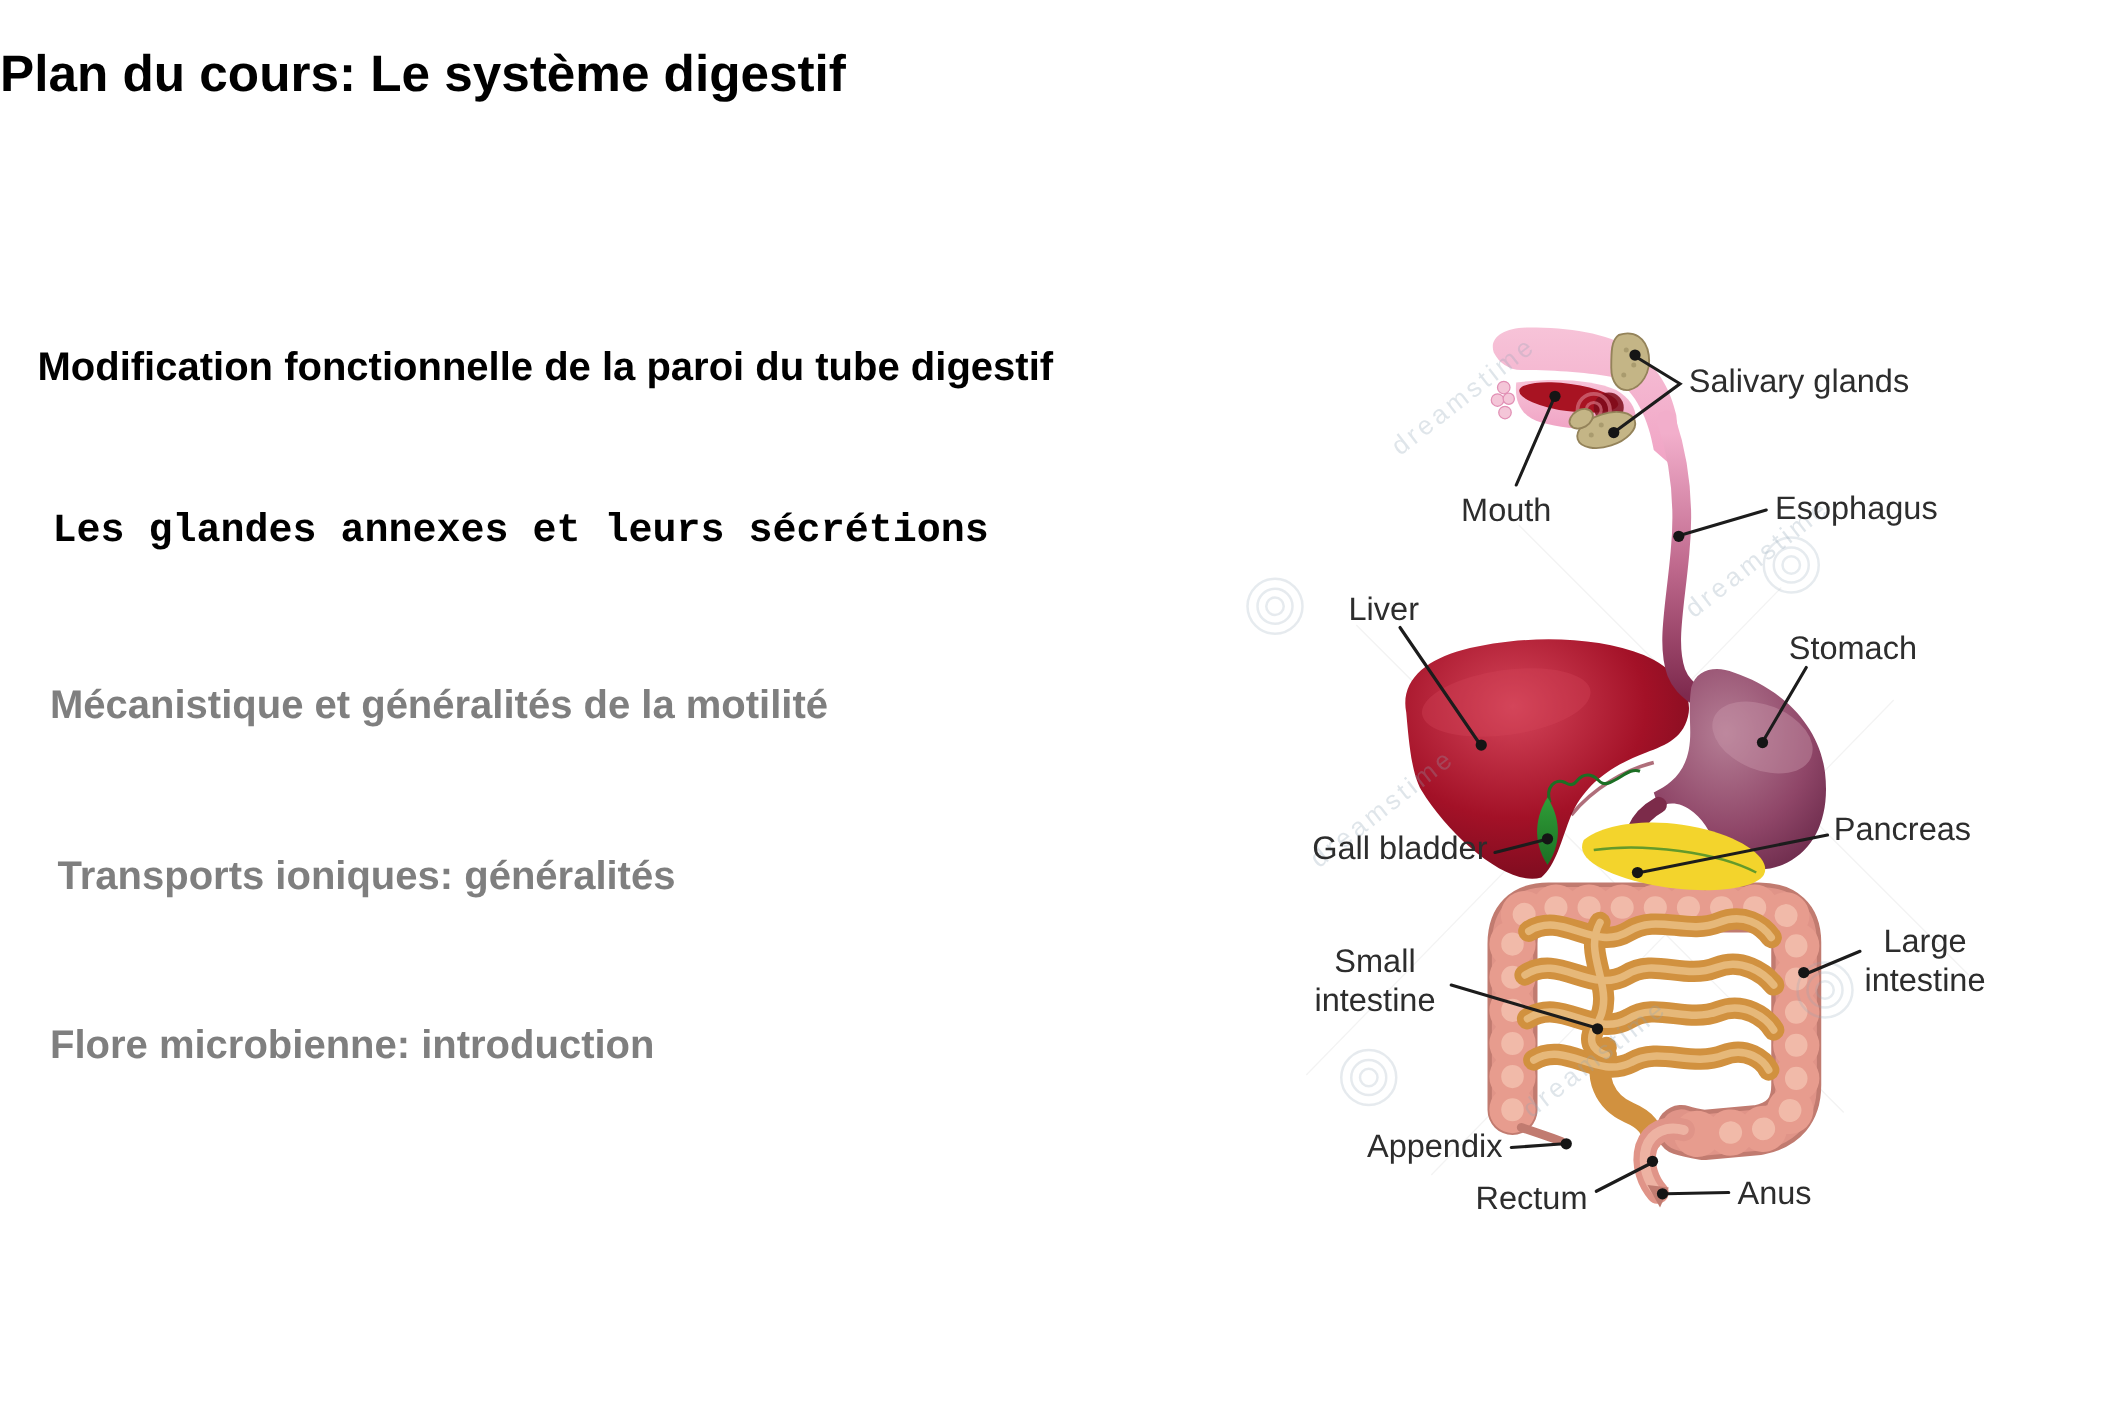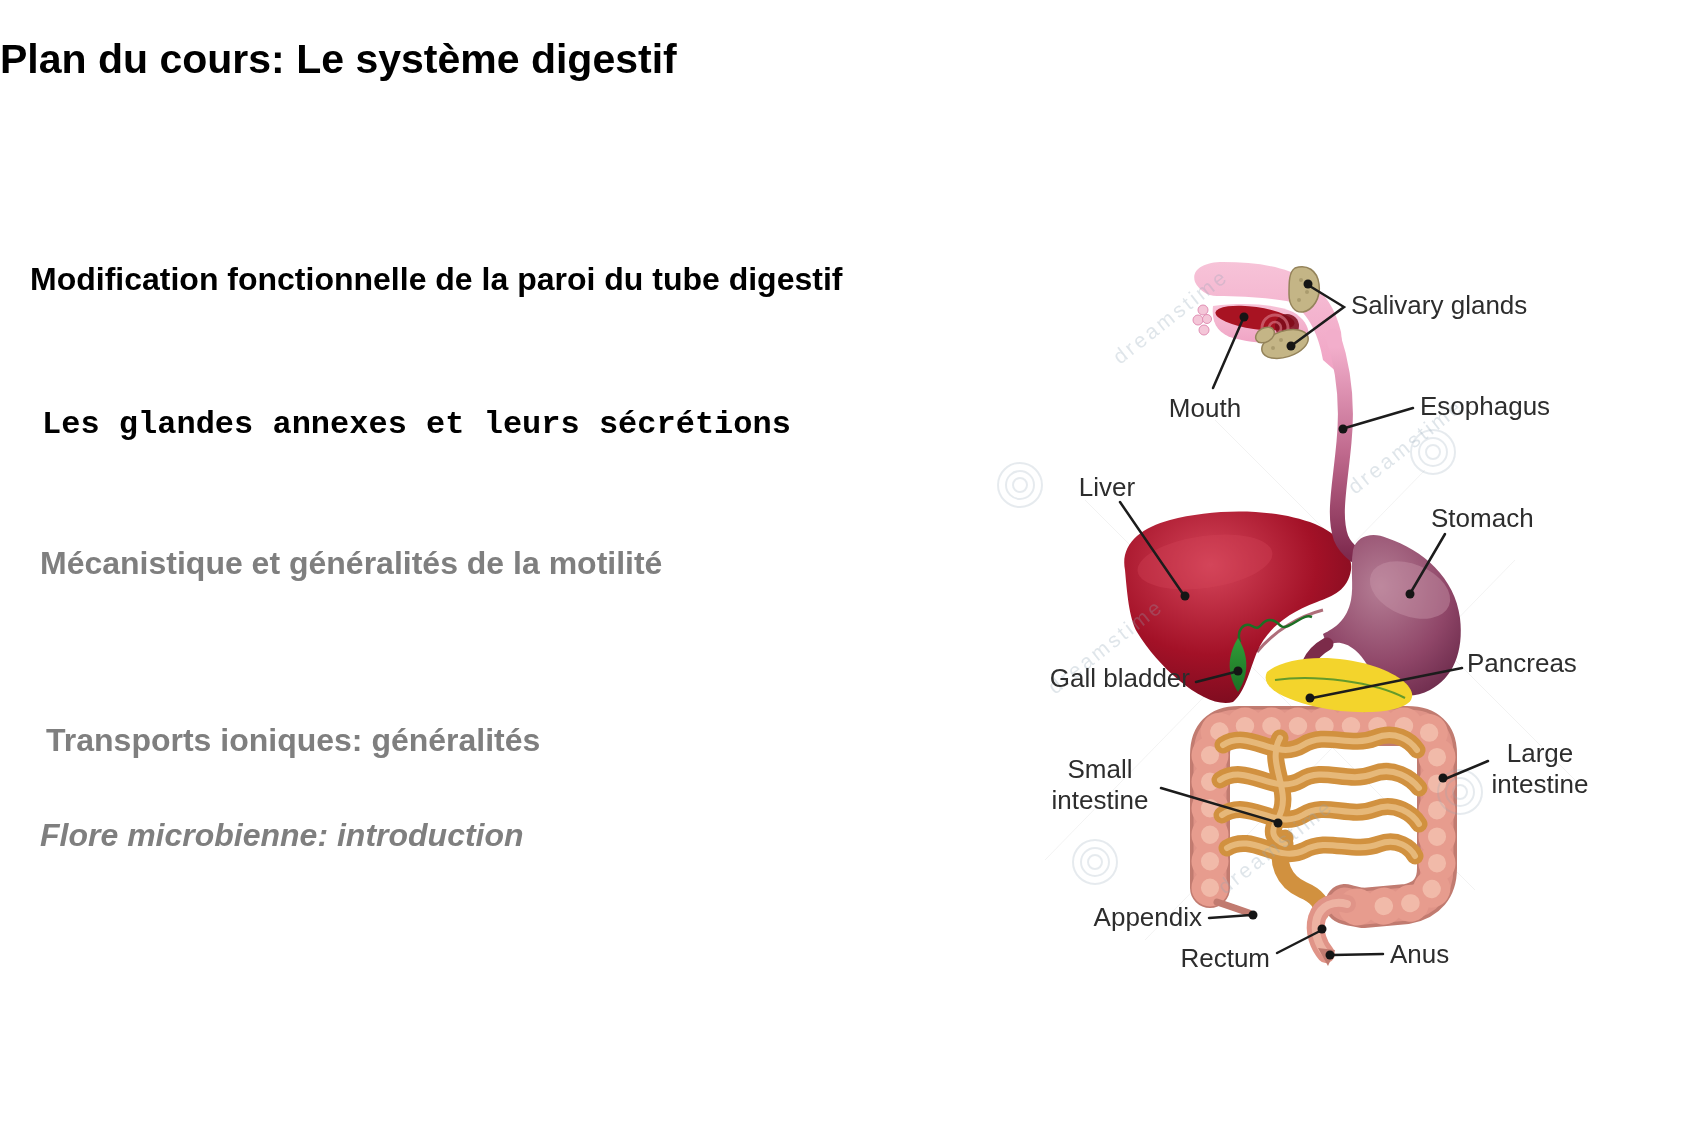--- a/index.html
+++ b/index.html
@@ -9,25 +9,25 @@
   }
   .slide-title{
     position:absolute;top:36px;left:0;width:1630px;text-align:left;
     font-size:41px;font-weight:bold;color:#000000;letter-spacing:0px;
   }
   .course-item{
     position:absolute;font-size:32px;font-weight:bold;white-space:nowrap;
     line-height:38px;color:#000000;
   }
   .course-item.muted{color:#7f7f7f;}
-  #item-0{top:260px;left:30px;}
+  #item-0{top:274px;left:30px;}
   #item-1{top:406px;left:42px;font-family:Liberation Mono, monospace;}
   #item-2{top:544px;left:40px;}
-  #item-3{top:721px;left:46px;}
-  #item-4{top:816px;left:40px;font-style:italic;}
+  #item-3{top:681px;left:46px;}
+  #item-4{top:816px;left:40px;}
   .diagram-wrap{position:absolute;left:955px;top:240px;width:670px;height:770px;}
   svg text.dlabel{
     font-family:"Liberation Sans",sans-serif;font-size:26px;fill:#2d2d2d;
   }
   svg .leader{stroke:#1c1c1c;stroke-width:2.5;stroke-linecap:round;fill:none;}
   svg .dot{fill:#151515;stroke:none;}
   svg text.wm{
     font-family:"Liberation Sans",sans-serif;font-size:21px;fill:#8fa5b5;
     letter-spacing:3px;opacity:0.28;
   }

